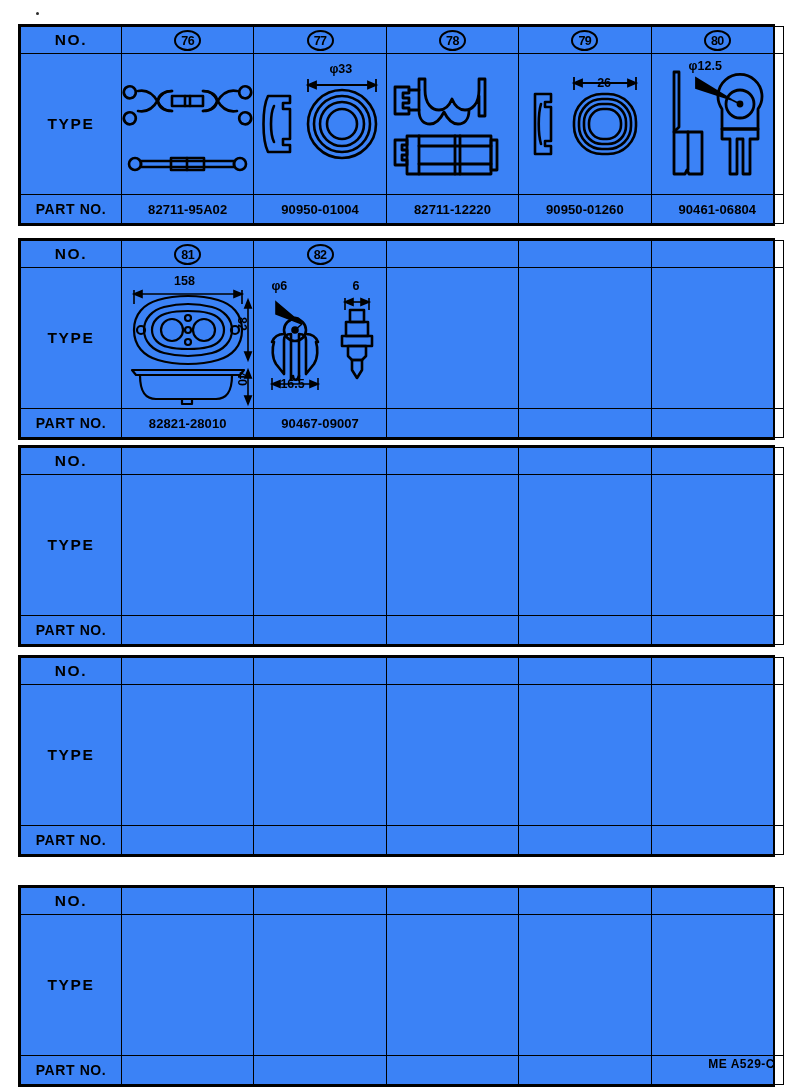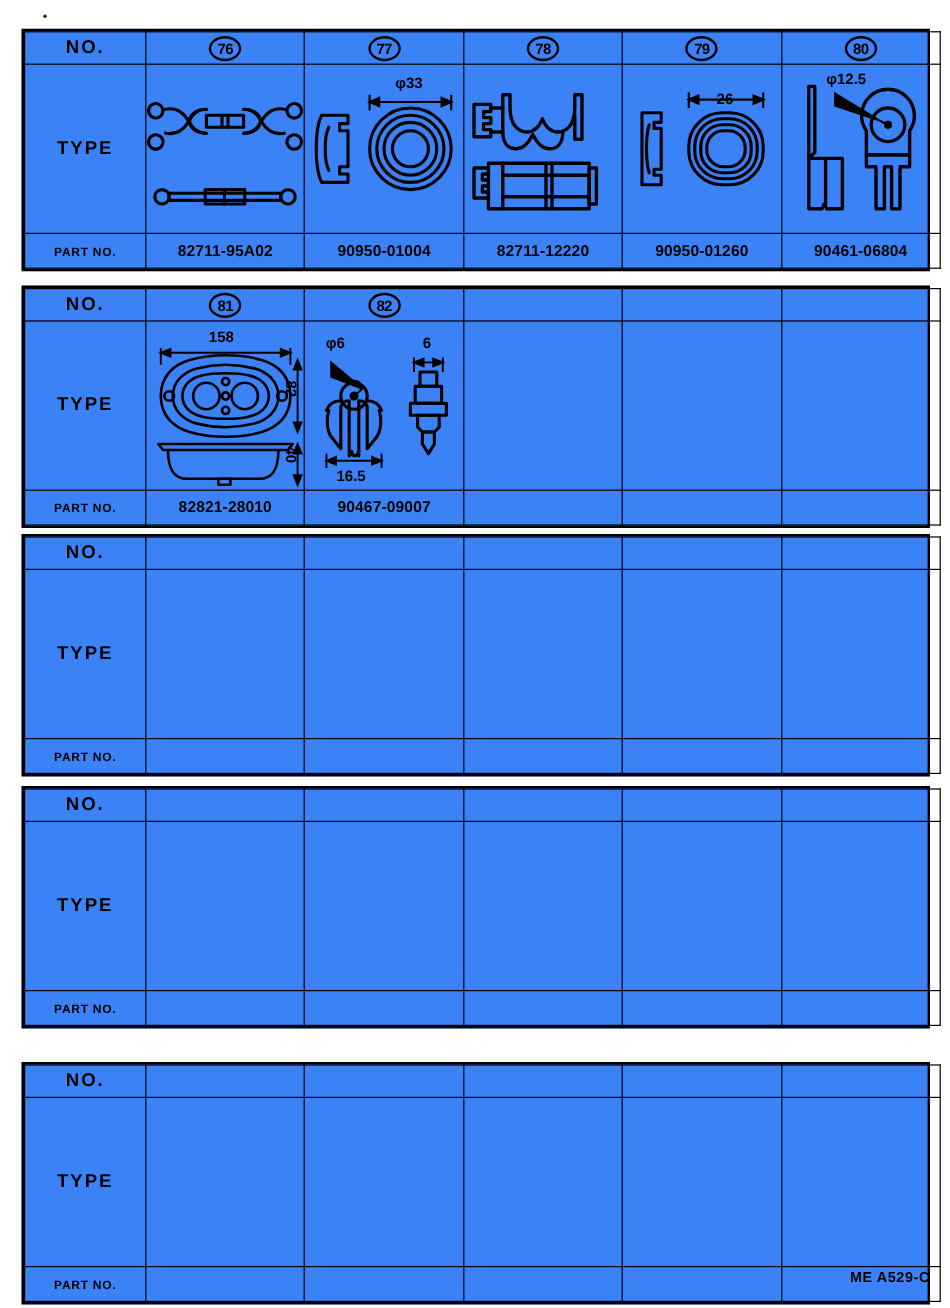--- a/index.html
+++ b/index.html
@@ -51,21 +51,21 @@
 
   .col-label { width: 100px; }
   .col-item  { width: 131.4px; }
 
   .rowlabel {
     font-size: 15.5px;
     font-weight: 600;
     letter-spacing: 1.6px;
     white-space: nowrap;
   }
-  .rowlabel.tight { letter-spacing: 0.6px; font-size: 10px; }
+  .rowlabel.tight { letter-spacing: 0.6px; font-size: 14px; }
 
   .partno {
     font-size: 13px;
     font-weight: 700;
     letter-spacing: 0.1px;
     white-space: nowrap;
   }
 
   
   .badge {
@@ -396,21 +396,21 @@
                 <line x1="64" y1="110" x2="64" y2="122"></line>
                 <line x1="91" y1="34" x2="115" y2="34"></line>
                 <path d="M91 34 l8 -3.2 v6.4 z" fill="#000"></path>
                 <path d="M115 34 l-8 -3.2 v6.4 z" fill="#000"></path>
                 <line x1="91" y1="30" x2="91" y2="42"></line>
                 <line x1="115" y1="30" x2="115" y2="42"></line>
               </g>
             </svg>
             <span class="dim-text" style="left:17px;top:11px;">φ6</span>
             <span class="dim-text" style="left:98px;top:11px;">6</span>
-            <span class="dim-text" style="left:26px;top:122px;">16.5</span>
+            <span class="dim-text" style="left:26px;top:109px;">16.5</span>
           </div>
         </td>
 
         <td class="col-item"></td>
         <td class="col-item"></td>
         <td class="col-item"></td>
       </tr>
       <tr class="row-part">
         <td class="col-label">
           <span class="rowlabel tight">PART NO.</span>

